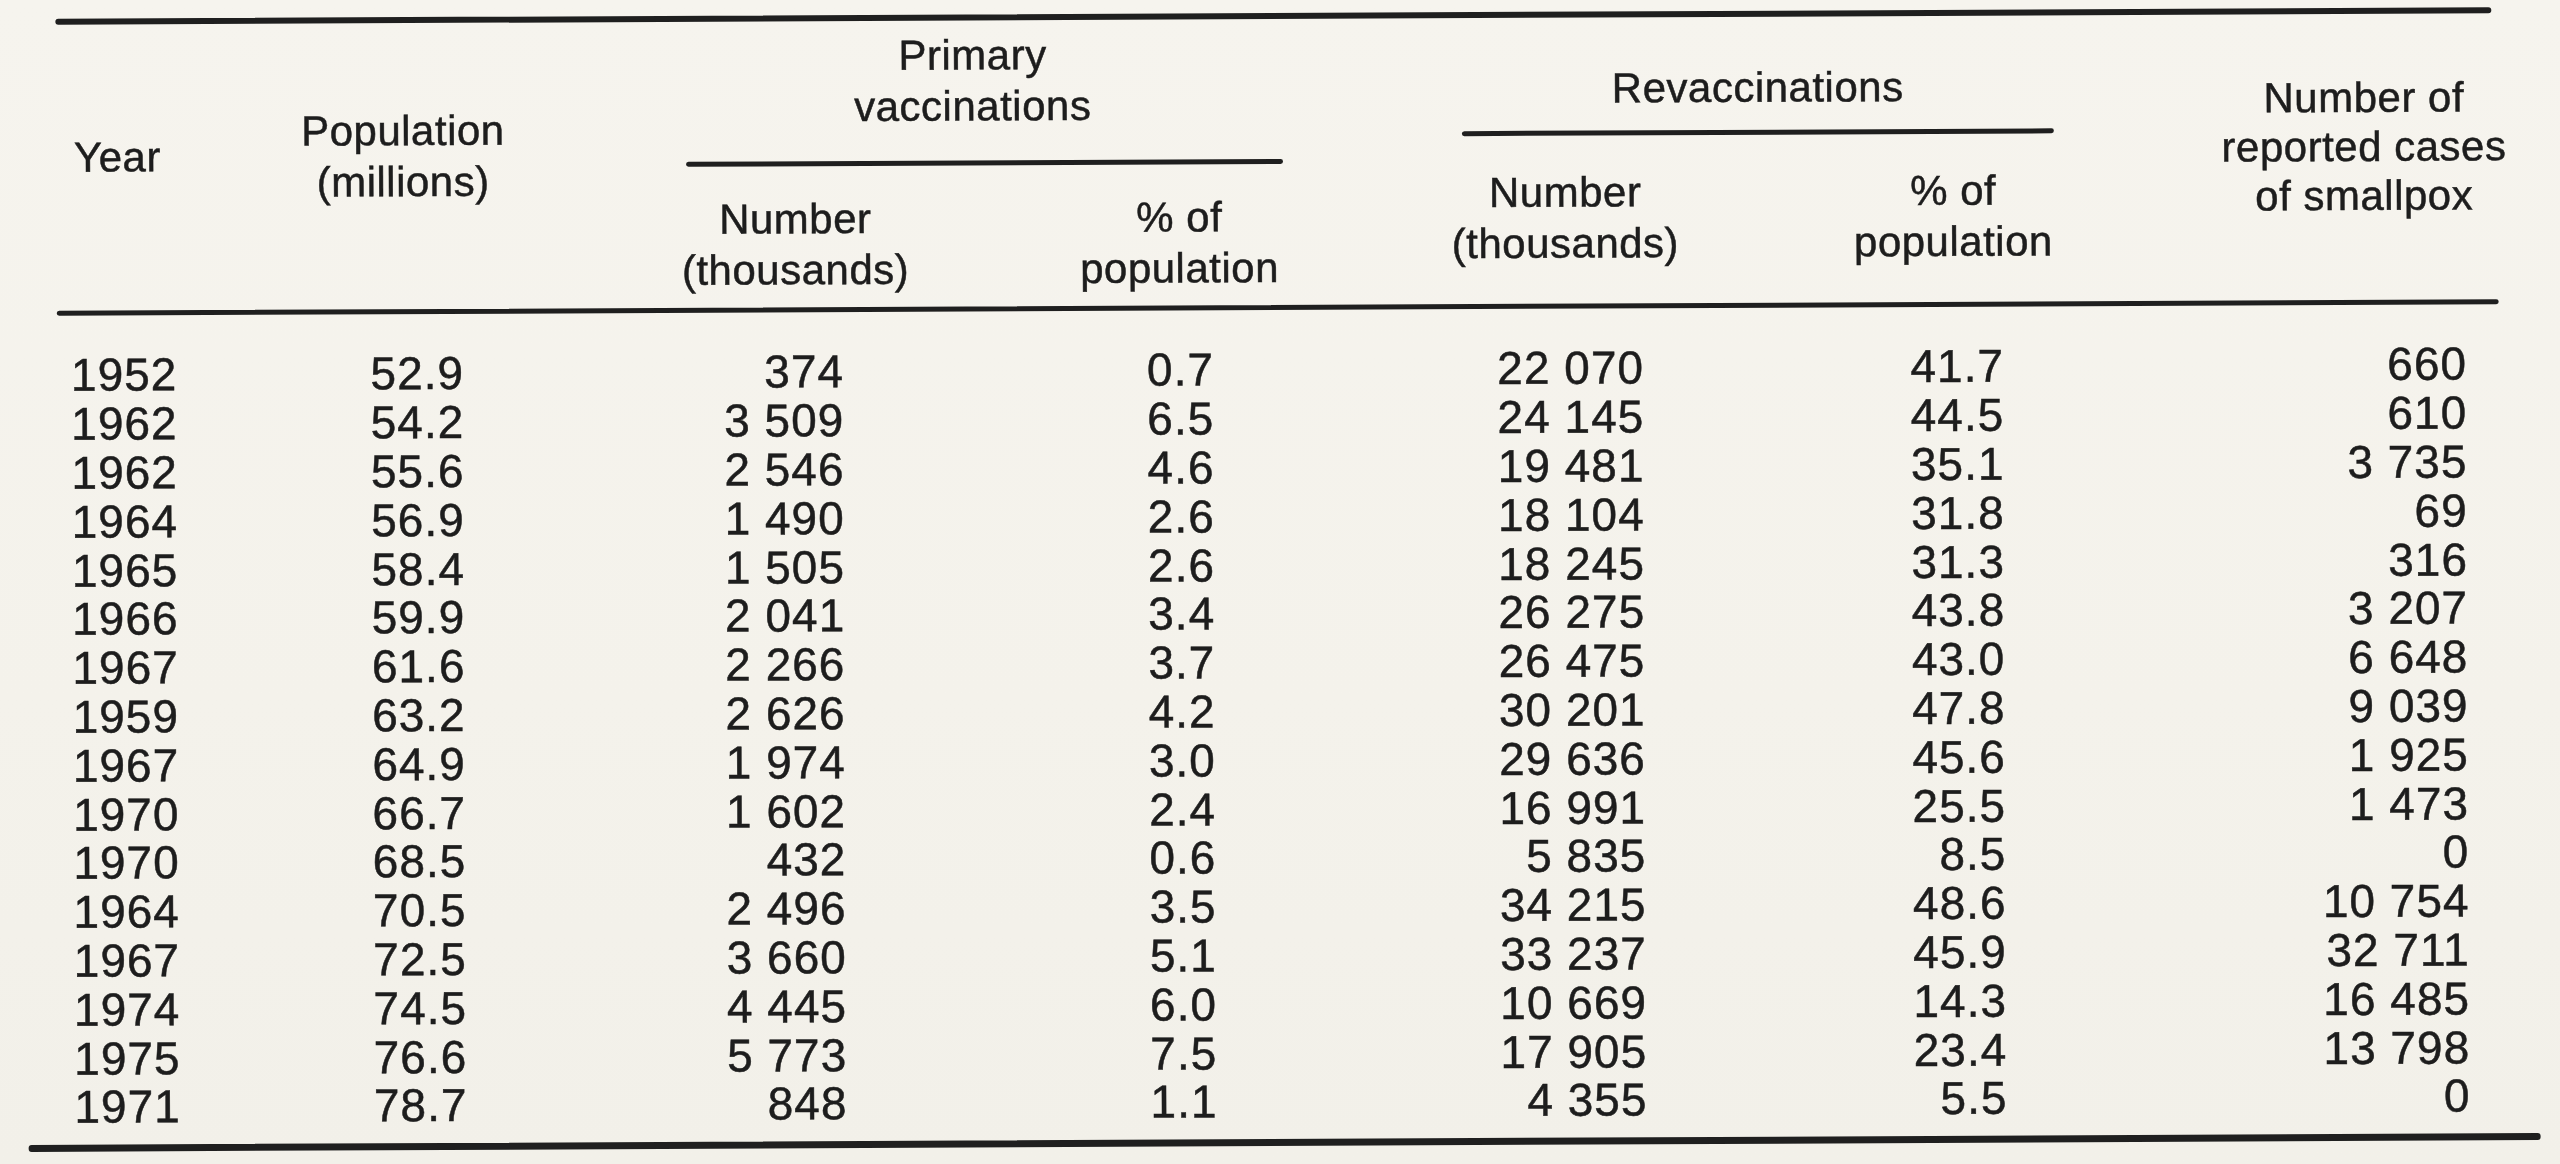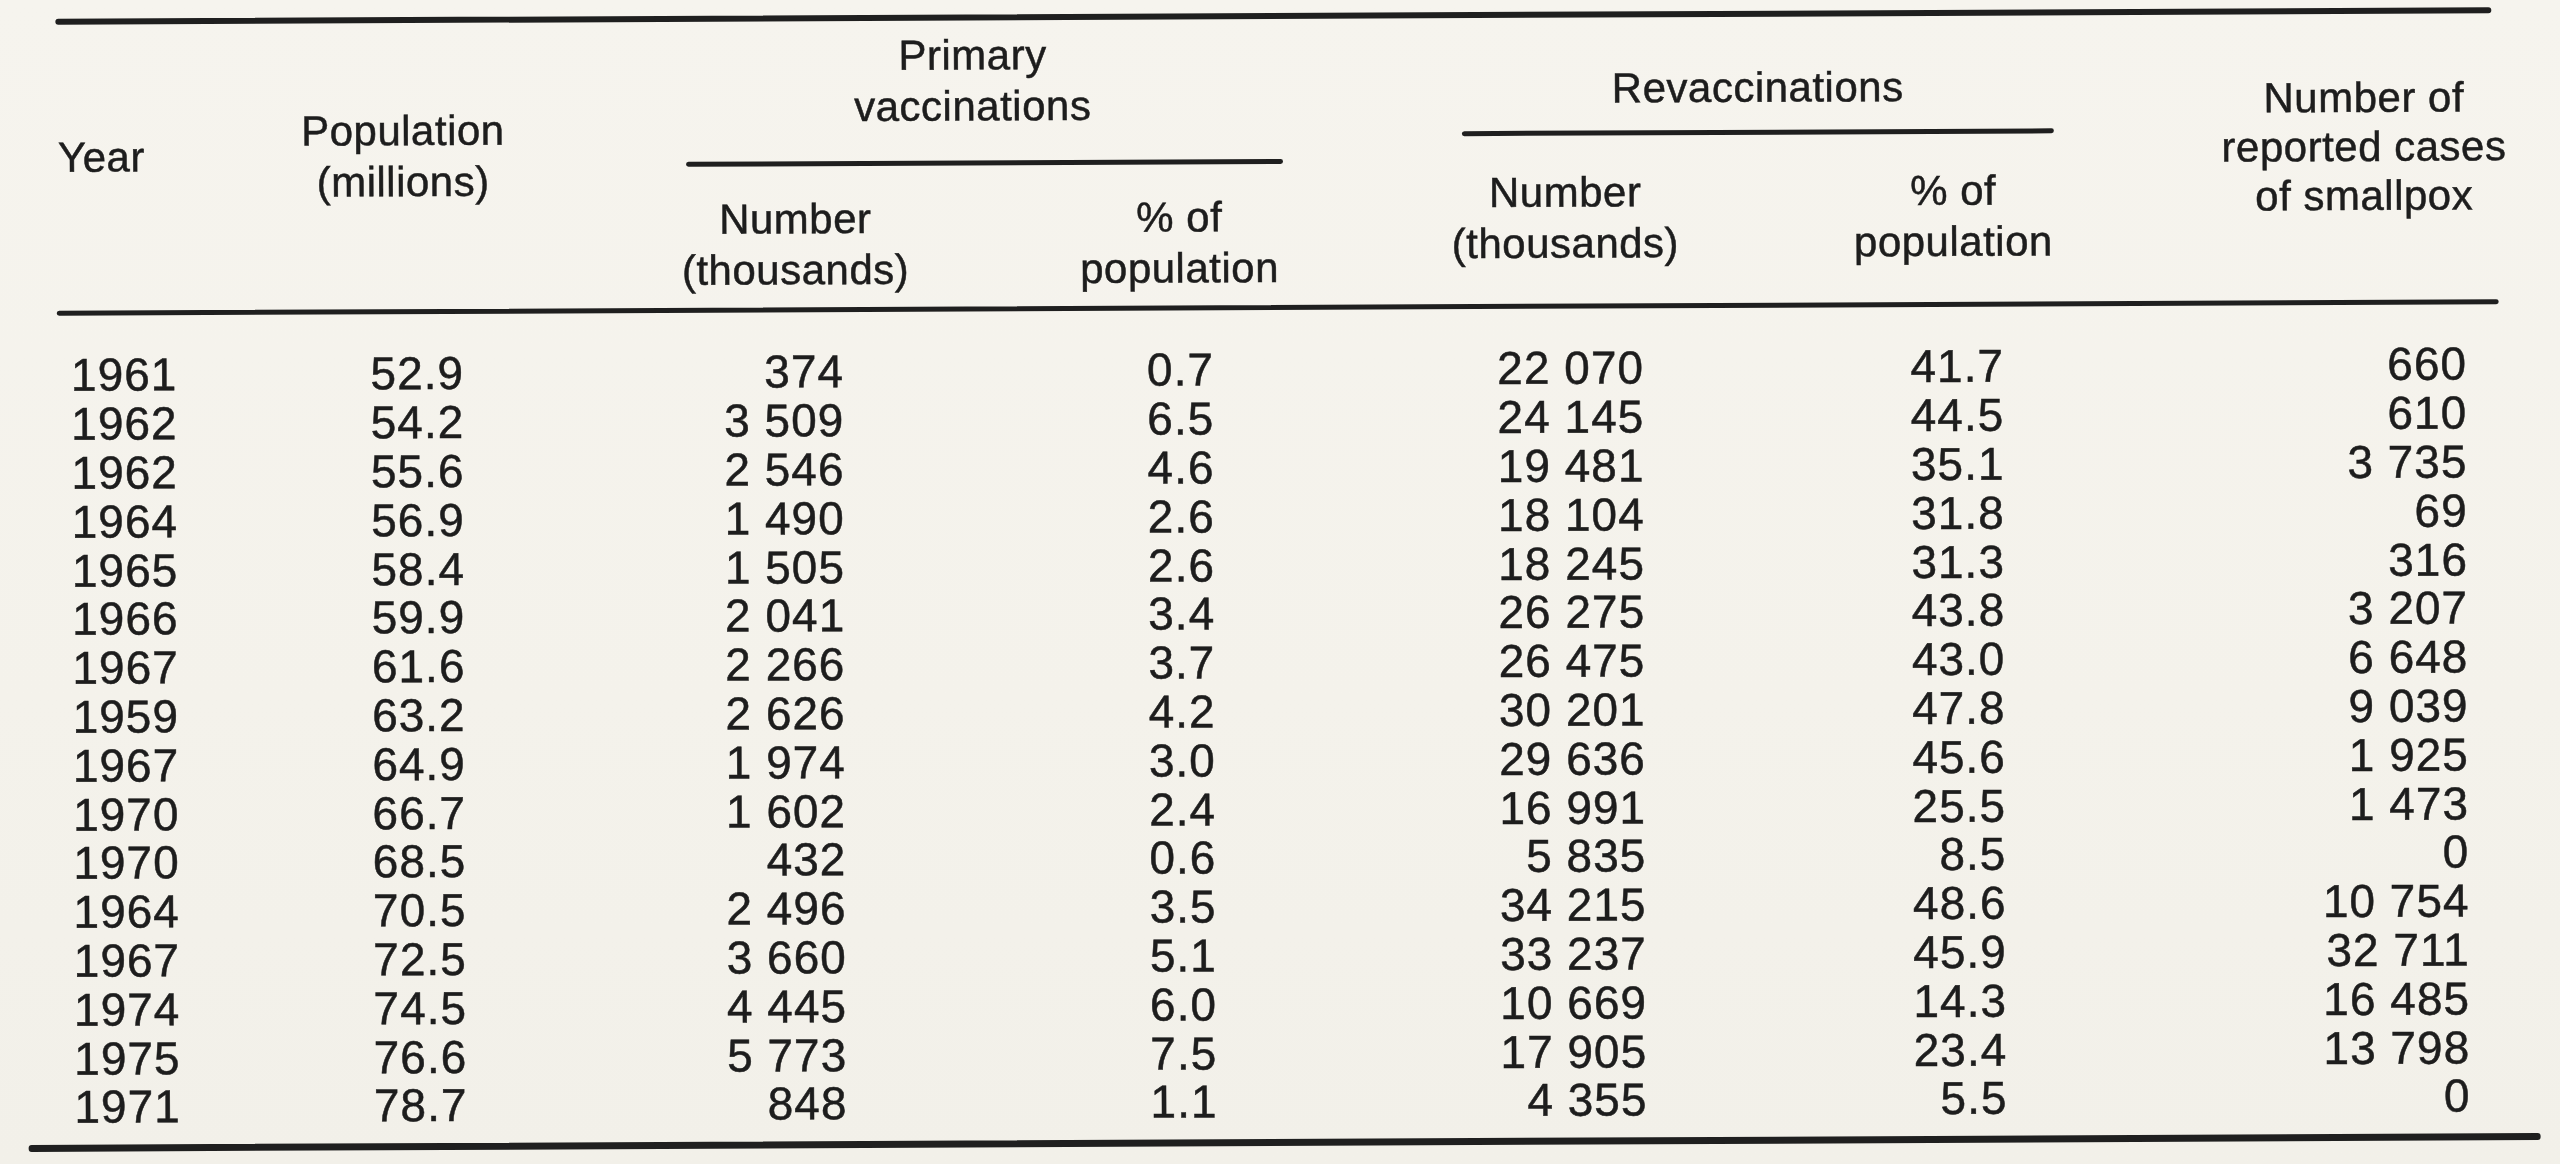--- a/index.html
+++ b/index.html
@@ -29,21 +29,21 @@
   .rule-revacc  { left: 1464px; top: 132px; width: 592px; height: 5px; }
 
   .hcell {
     position: absolute;
     font-size: 42px;
     line-height: 51px;
     text-align: center;
     letter-spacing: 0.5px;
     white-space: nowrap;
   }
-  .h-year        { left: 60px;   top: 126px; text-align: left; }
+  .h-year        { left: 76px;   top: 126px; text-align: left; }
   .h-population  { left: 255px;  top: 101px; width: 300px; }
   .h-primary     { left: 725px;  top: 28px;  width: 500px; }
   .h-prim-number { left: 642px;  top: 191px; width: 310px; }
   .h-prim-pct    { left: 1026px; top: 191px; width: 310px; }
   .h-revacc      { left: 1510px; top: 64px;  width: 500px; }
   .h-rev-number  { left: 1412px; top: 168px; width: 310px; }
   .h-rev-pct     { left: 1800px; top: 168px; width: 310px; }
   .h-cases       { left: 2136px; top: 78px;  width: 460px; line-height: 49px; }
 
   .rows { position: absolute; left: 0; top: 345px; width: 2560px; }
@@ -106,21 +106,21 @@
   <div class="hcell h-cases">
     <div>Number of</div>
     <div>reported cases</div>
     <div>of smallpox</div>
   </div>
 
   <div class="rule rule-mid"></div>
 
   <div class="rows">
     <div class="row">
-      <div class="c year">1961</div>
+      <div class="c year">1952</div>
       <div class="c">52.9</div>
       <div class="c">374</div>
       <div class="c">0.7</div>
       <div class="c">22 070</div>
       <div class="c">41.7</div>
       <div class="c cases">660</div>
     </div>
     <div class="row">
       <div class="c year">1962</div>
       <div class="c">54.2</div>

